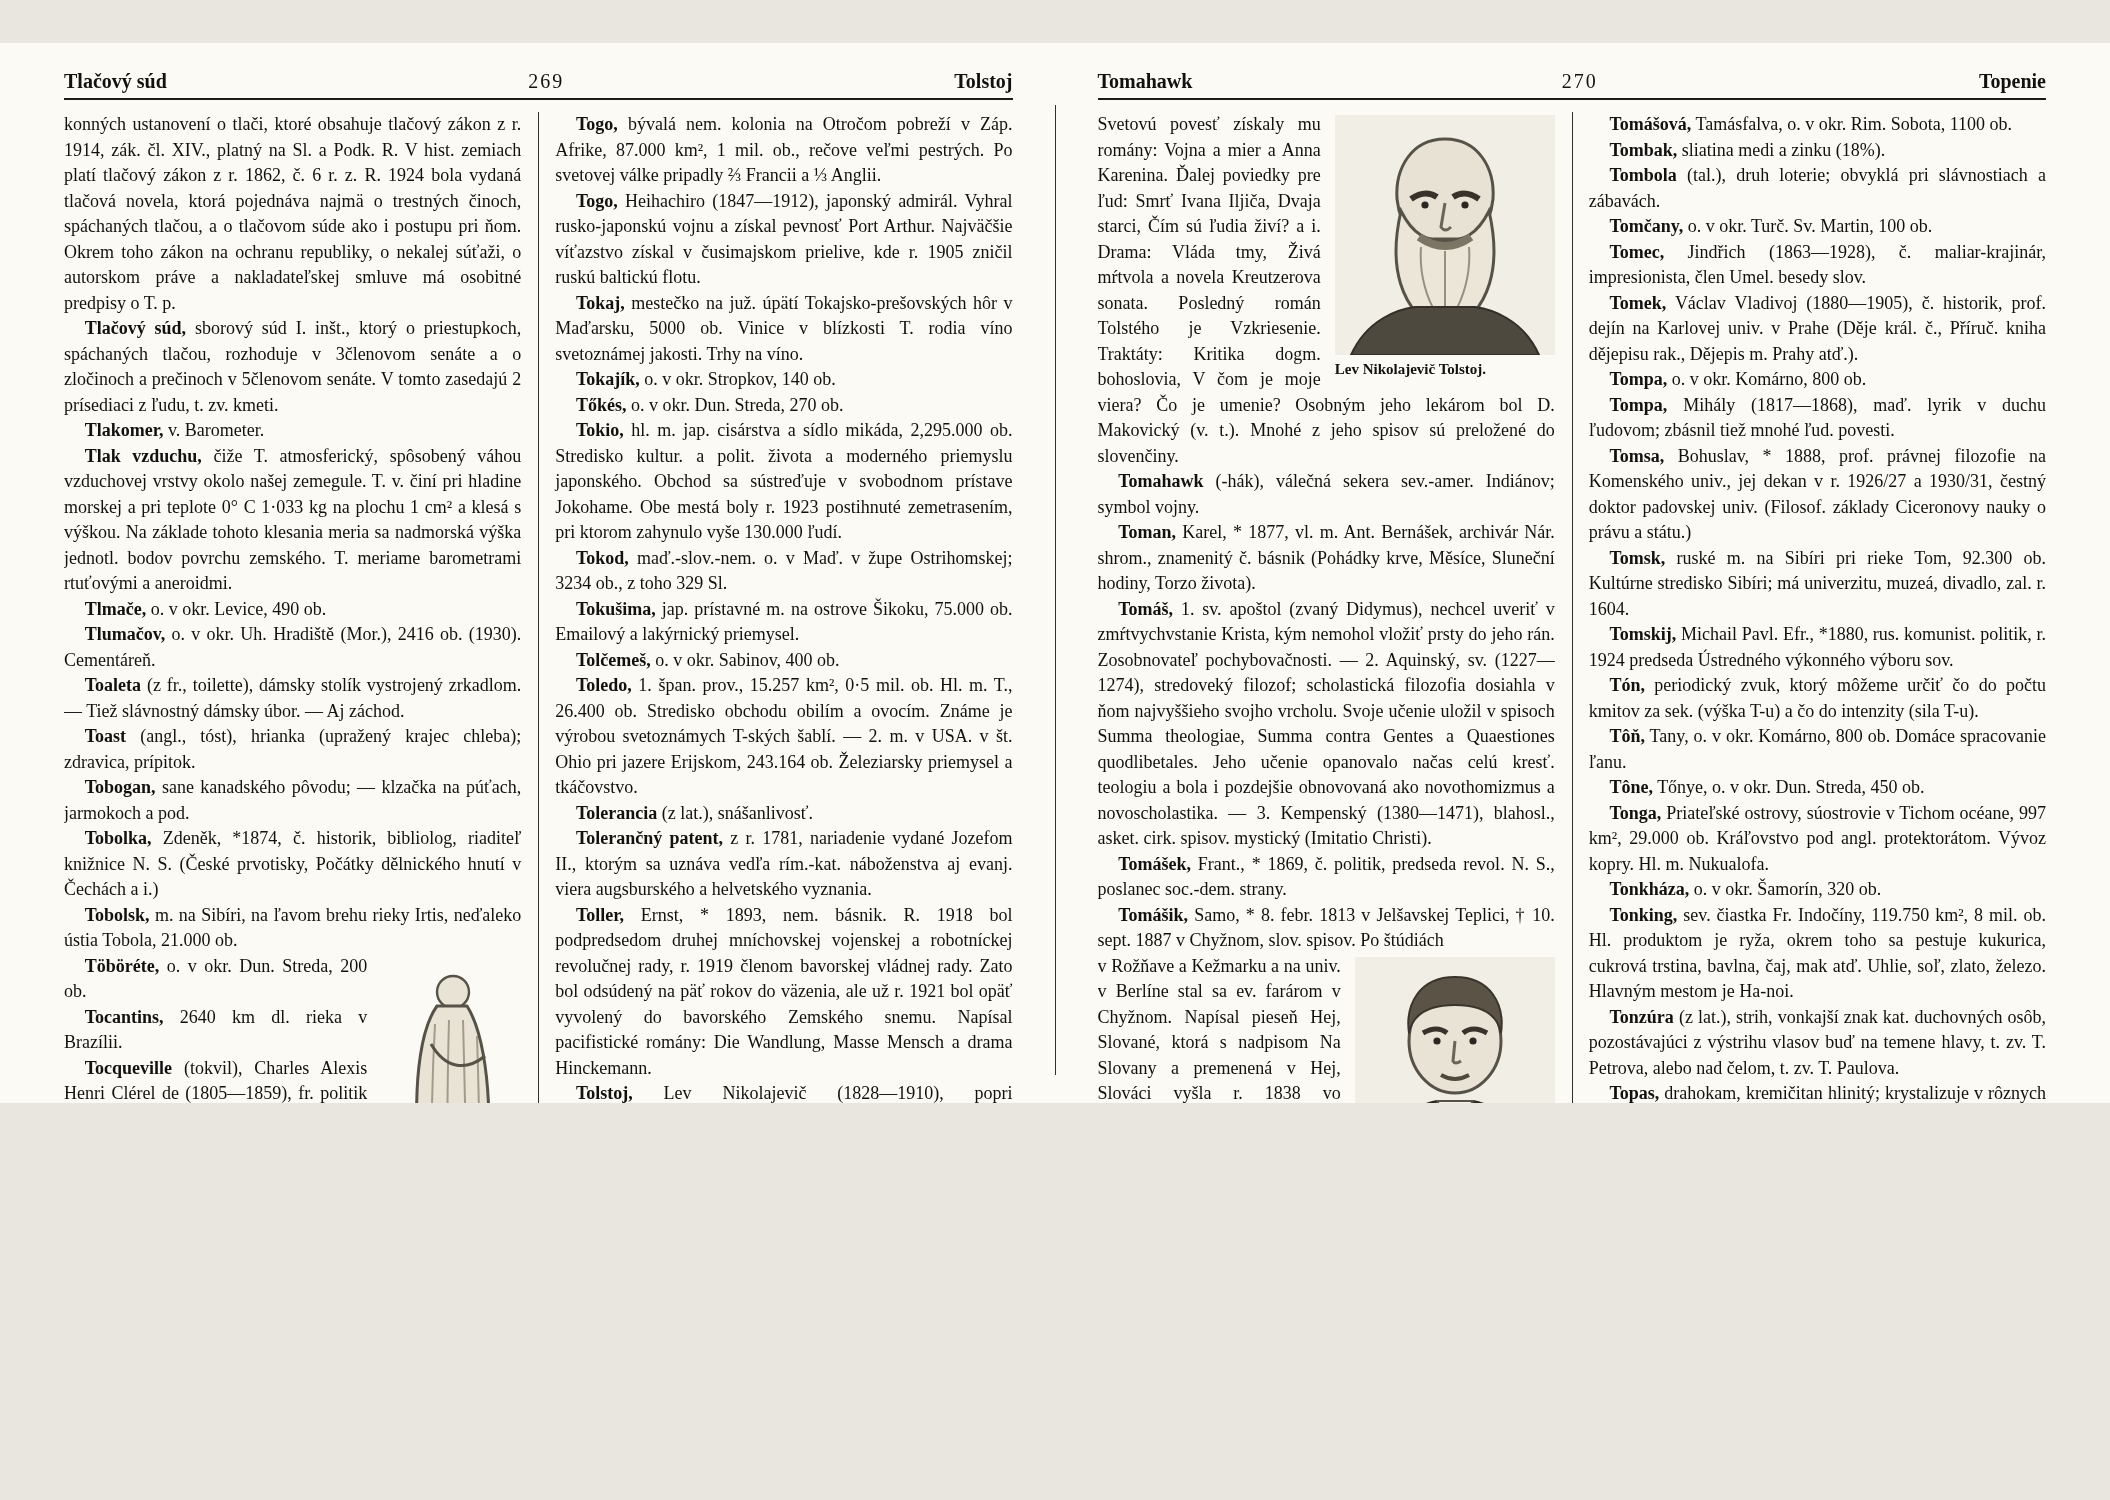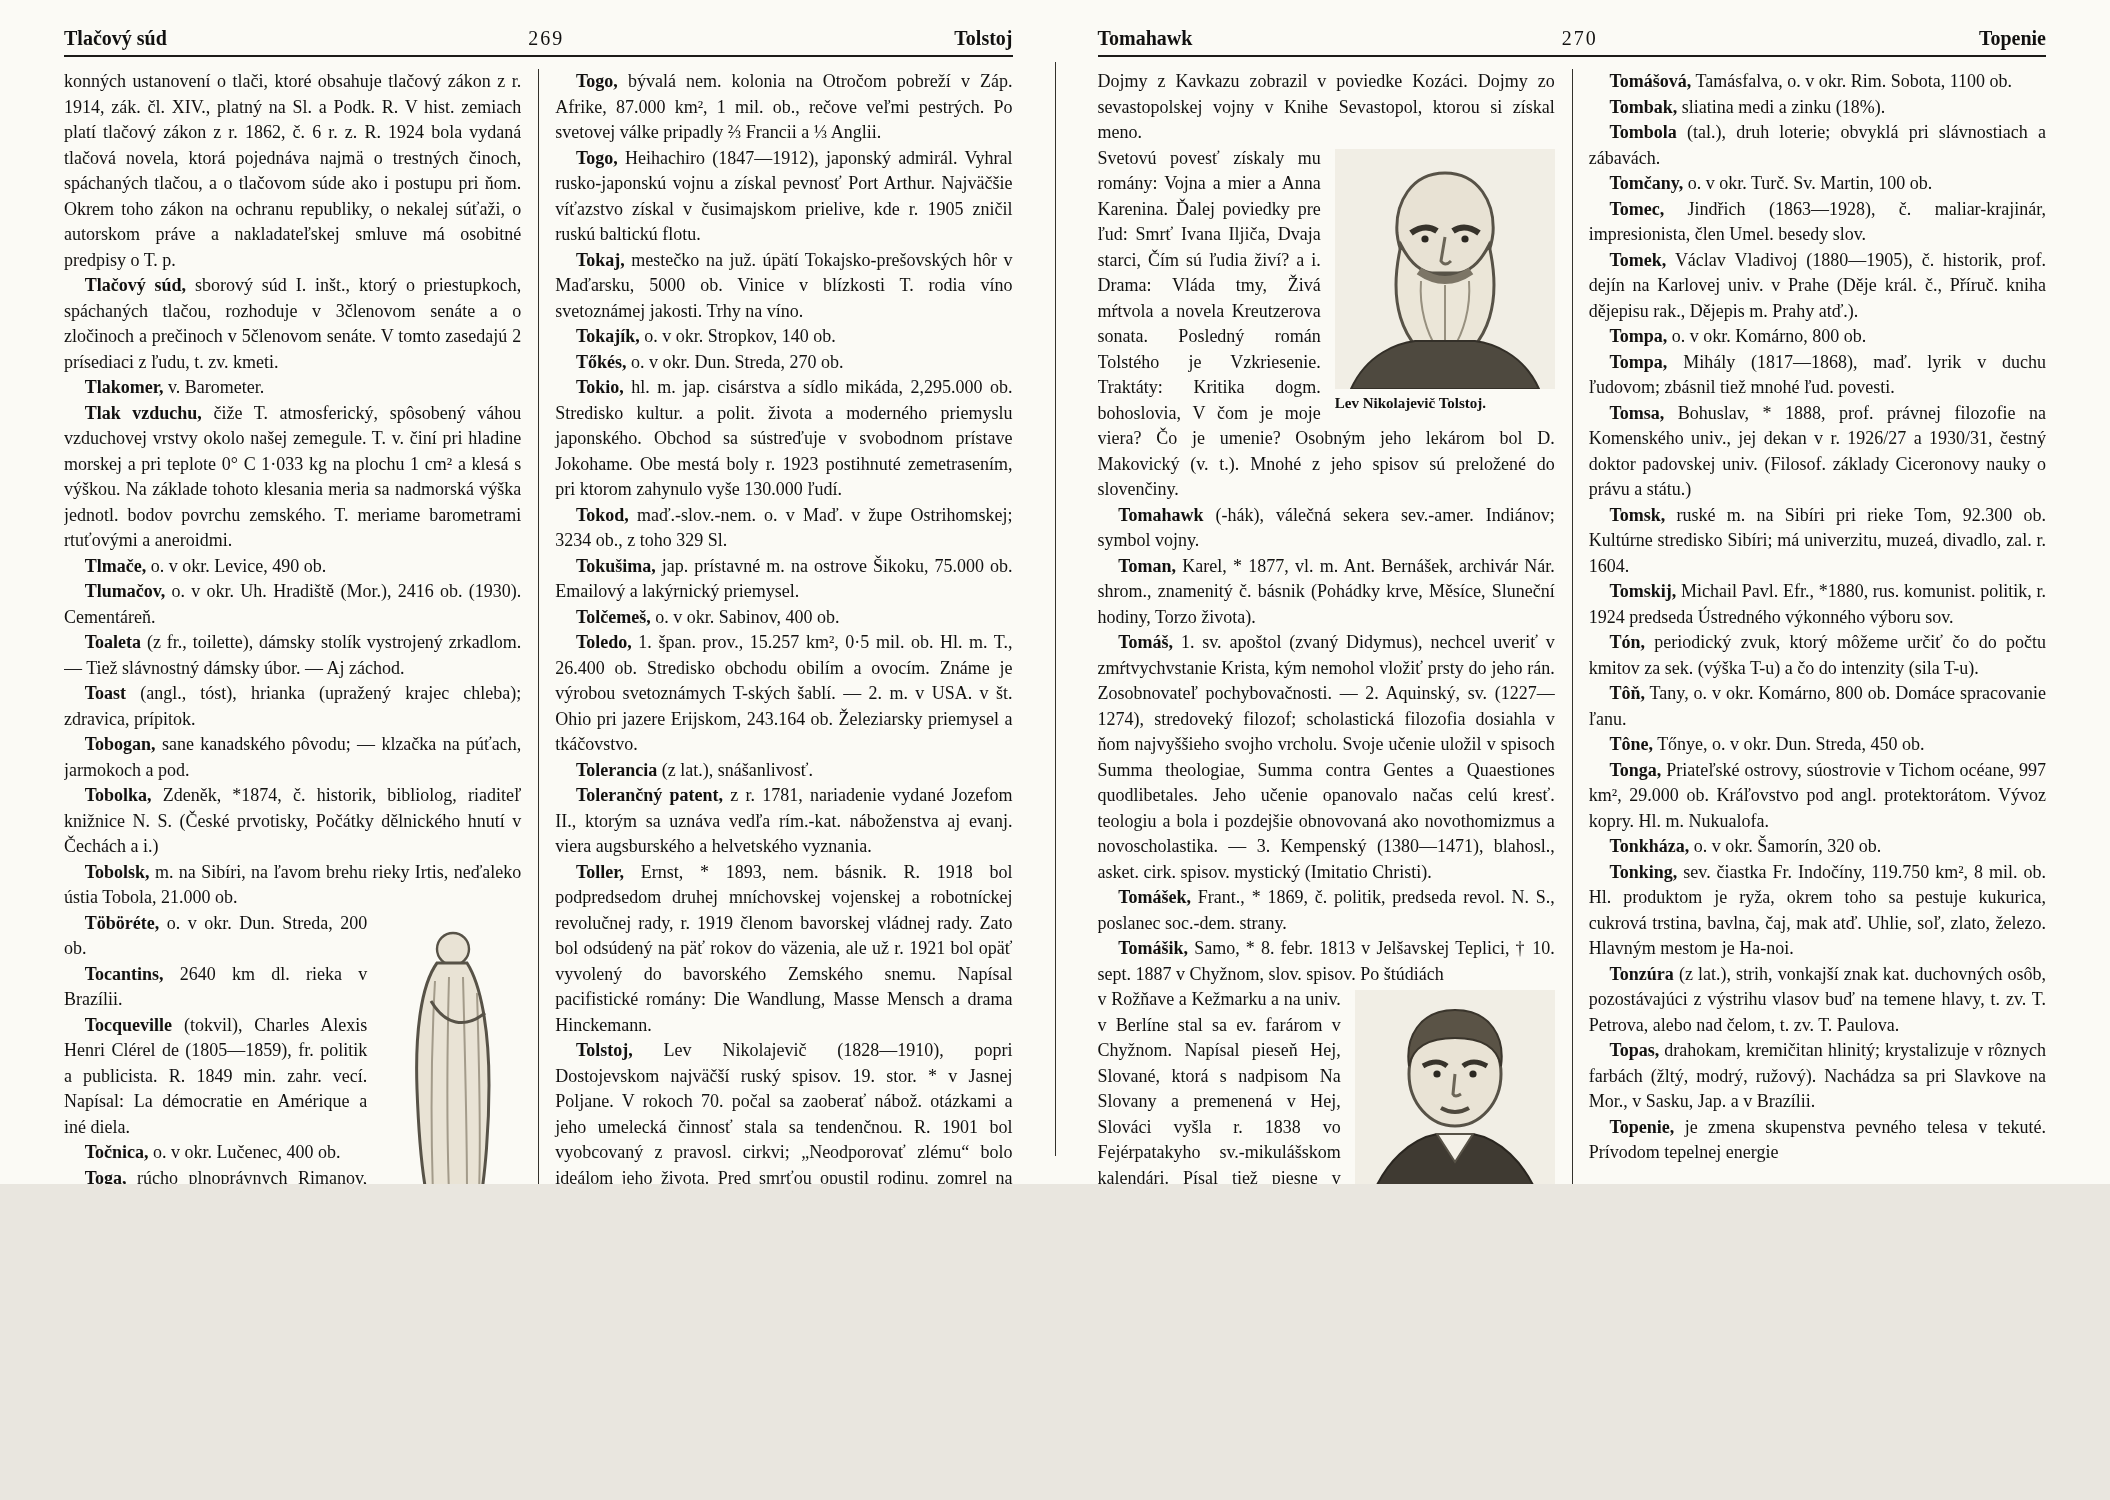--- a/index.html
+++ b/index.html
@@ -1,19 +1,20 @@
 <!DOCTYPE html>
 <html lang="sk"><head>
 <meta charset="utf-8">
 <style>
   html,body{margin:0;padding:0;background:#e9e6df;}
   .book{
-    width:2110px;height:1184px;display:flex;box-sizing:border-box;
+    width:2110px;height:1060px;display:flex;box-sizing:border-box;
     background:#fbfaf5;color:#121110;
     font-family:"Liberation Serif","DejaVu Serif",serif;
+    margin-top:43px;
   }
   .page{
     width:1050px;flex:1 1 auto;box-sizing:border-box;height:1500px;overflow:hidden;
     padding:26px 42px 20px 64px;
   }
   .page.right{padding:26px 64px 20px 42px;}
   .page-header{
     position:relative;display:flex;justify-content:space-between;align-items:baseline;
     font-weight:bold;font-size:20px;line-height:24px;
   }
@@ -103,21 +104,20 @@
 
   <section class="page right">
     <header class="page-header">
       <span class="ph-left">Tomahawk</span>
       <span class="ph-num">270</span>
       <span class="ph-right">Topenie</span>
     </header>
     <div class="rule"></div>
     <div class="columns">
       <div class="col c0">
-          <p class="cont">Dojmy z Kavkazu zobrazil v poviedke Kozáci. Dojmy zo sevastopolskej vojny v Knihe Sevastopol, ktorou si získal meno.</p>
           <figure class="fig fig-tolstoj">
     <svg width="220" height="240" viewBox="0 0 110 120" xmlns="http://www.w3.org/2000/svg">
       <rect width="110" height="120" fill="#f1eee5"></rect>
       <path d="M55 12 C38 12 30 27 31 42 C32 52 36 58 39 62 L71 62 C74 58 78 52 79 42 C80 27 72 12 55 12 Z" fill="#e8e2d4" stroke="#575247" stroke-width="1.5"></path>
       <path d="M33 48 C27 74 31 98 55 110 C79 98 83 74 77 48 C71 60 64 63 55 63 C46 63 39 60 33 48 Z" fill="#ebe6d8" stroke="#575247" stroke-width="1.5"></path>
       <path d="M43 66 C42 80 46 92 51 100 M55 68 C55 82 55 92 55 102 M67 66 C68 80 64 92 59 100" stroke="#97907f" stroke-width="1" fill="none"></path>
       <path d="M38 42 Q45 37 51 41 M59 41 Q65 37 72 42" stroke="#37332b" stroke-width="3" fill="none"></path>
       <circle cx="45" cy="45" r="1.8" fill="#2b2822"></circle>
       <circle cx="65" cy="45" r="1.8" fill="#2b2822"></circle>
       <path d="M55 44 L53 56 Q55 59 58 56" stroke="#6b6557" stroke-width="1.5" fill="none"></path>

